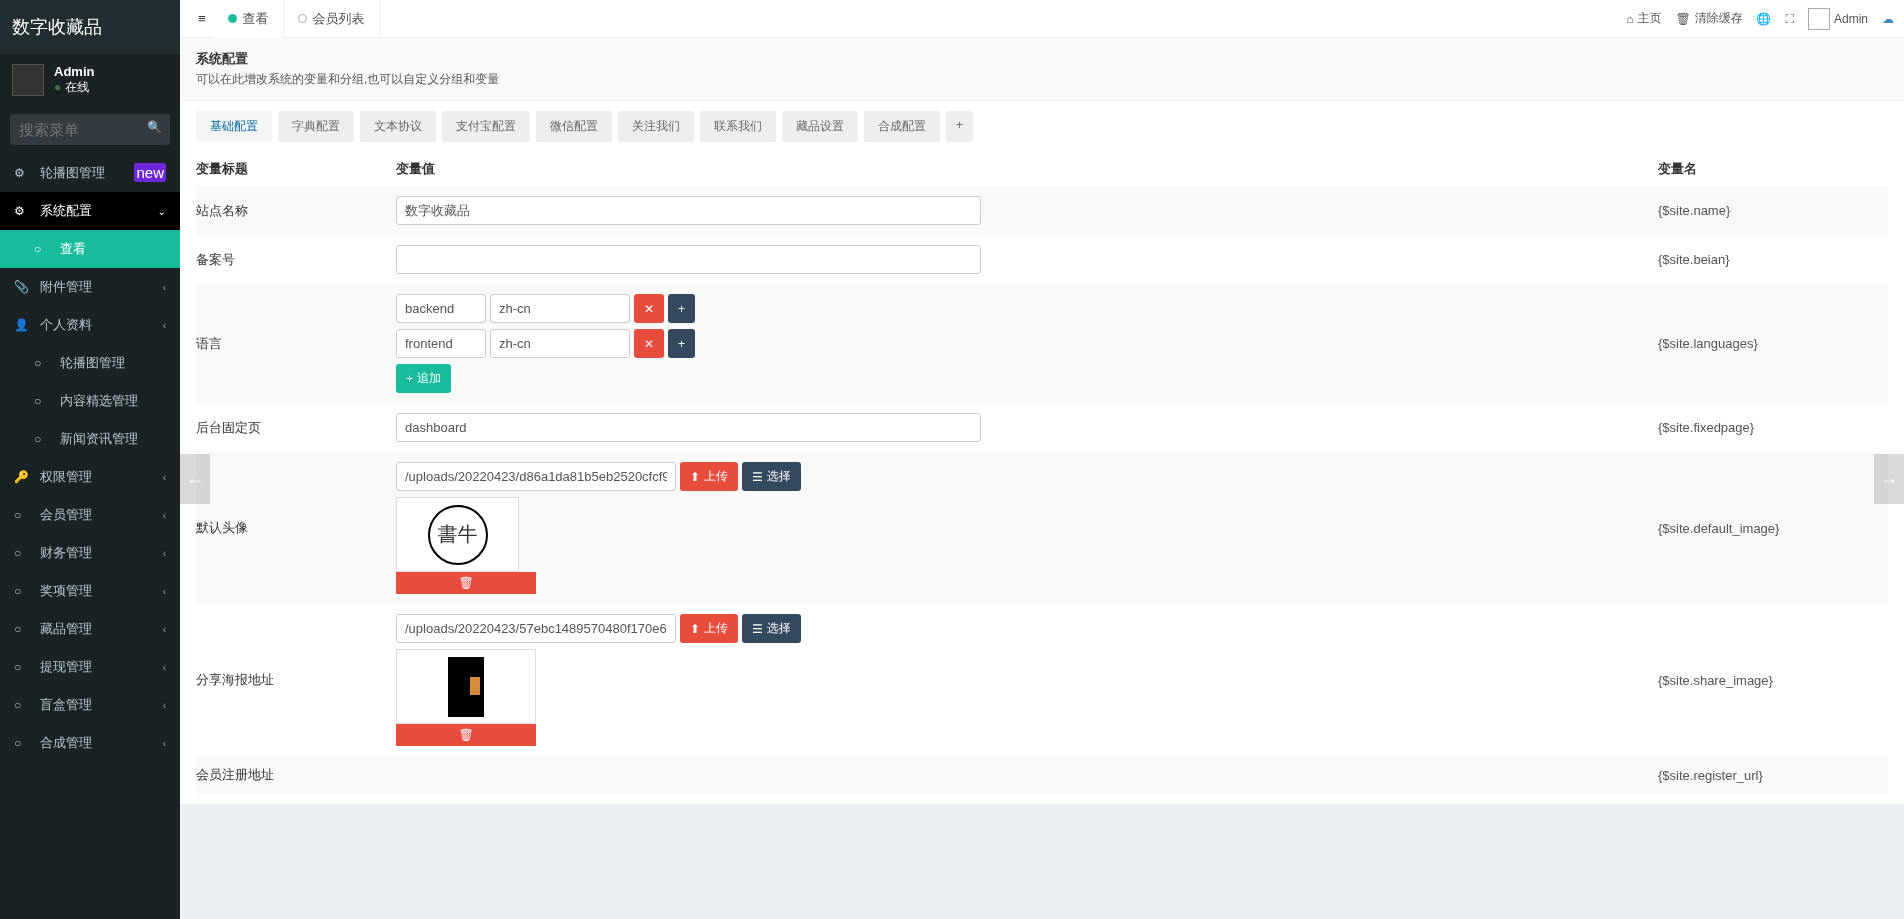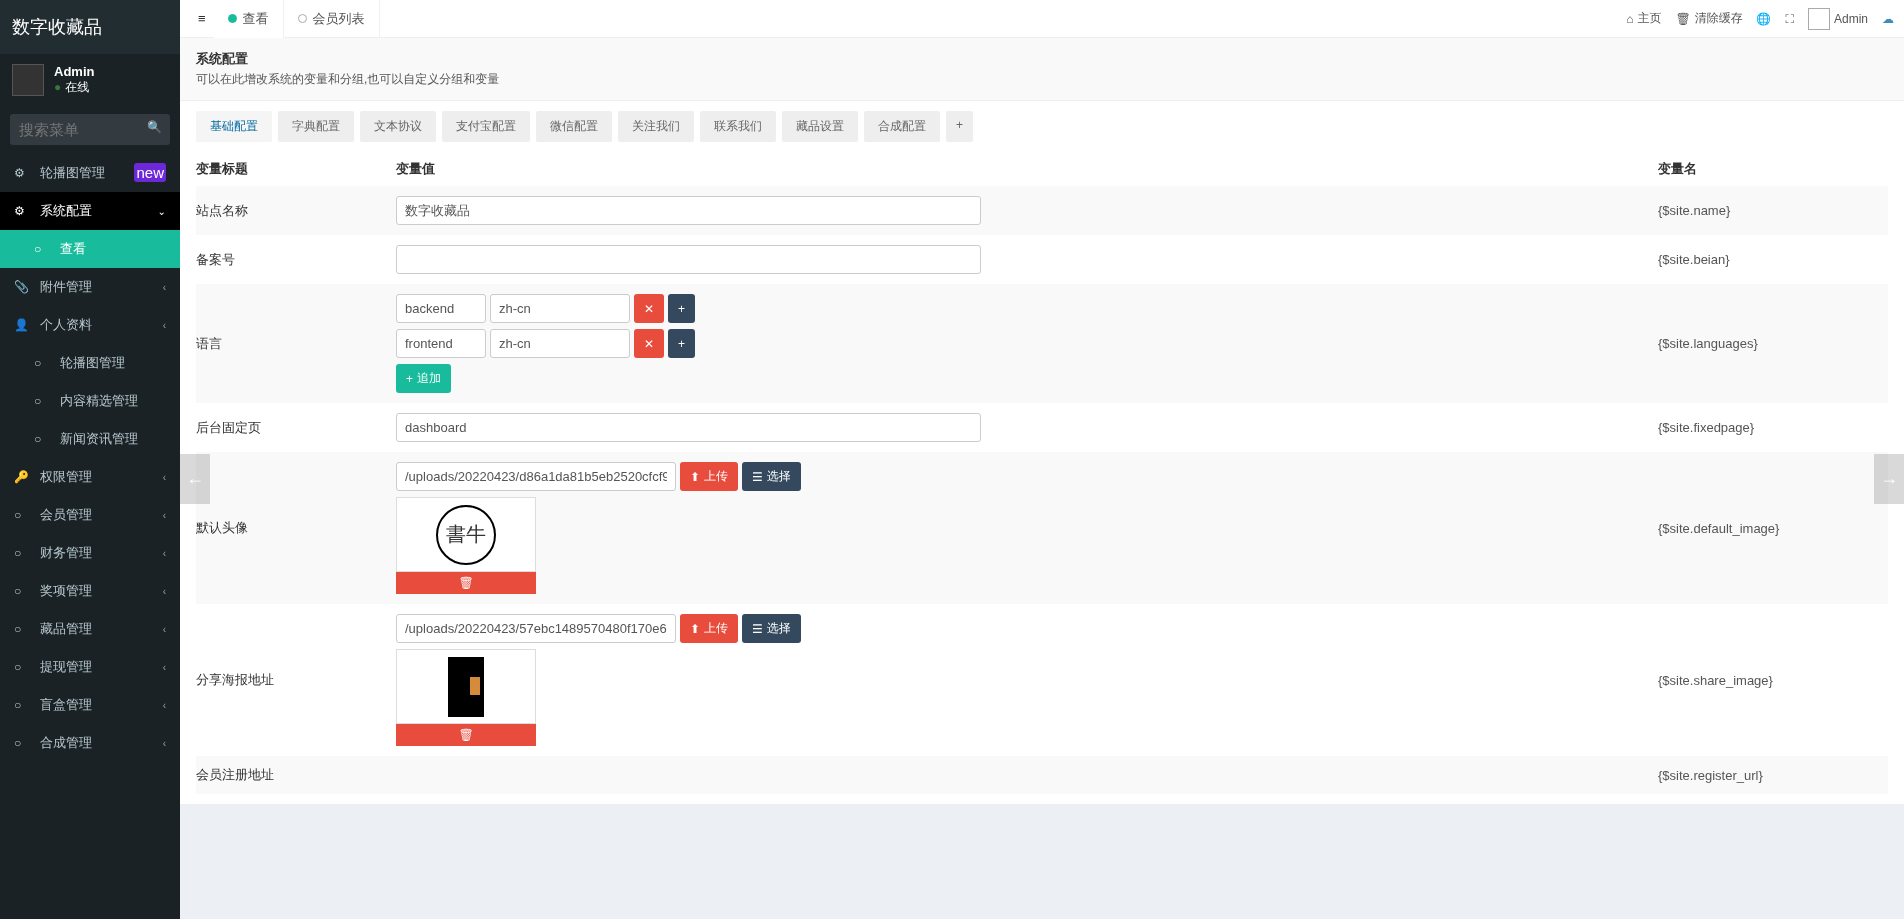--- a/index.html
+++ b/index.html
@@ -59,21 +59,21 @@
 .kv-row{display:flex;gap:4px;margin-bottom:6px}
 .kv-row input{width:90px!important;max-width:90px}
 .kv-row input.kvv{width:140px!important;max-width:140px}
 .btn{padding:6px 10px;border:none;border-radius:3px;font-size:12px;cursor:pointer;color:#fff;display:inline-flex;align-items:center;gap:4px}
 .btn-red{background:#e74c3c}
 .btn-dark{background:#34495e}
 .btn-teal{background:#18bc9c}
 .btn-primary{background:#34495e}
 .btn-danger{background:#e74c3c}
 .upload-row{display:flex;gap:4px;align-items:center}
-.thumb{width:140px;height:75px;border:1px solid #ddd;margin-top:6px;display:flex;align-items:center;justify-content:center;background:#fff}
+.thumb{width:123px;height:75px;border:1px solid #ddd;margin-top:6px;display:flex;align-items:center;justify-content:center;background:#fff}
 .thumb.tall{width:140px;height:75px}
 .poster-thumb{width:36px;height:60px;background:#000;margin:6px 0;position:relative}
 .poster-thumb::after{content:"";position:absolute;right:4px;top:20px;width:10px;height:18px;background:#d48b3a}
 .del-bar{width:140px;background:#e74c3c;color:#fff;text-align:center;padding:4px 0;cursor:pointer;font-size:12px}
 .logo-circle{width:60px;height:60px;border:2px solid #000;border-radius:50%;display:flex;align-items:center;justify-content:center;font-size:20px;font-family:serif}
 .nav-arrow{position:absolute;top:50%;transform:translateY(-50%);width:30px;height:50px;background:rgba(0,0,0,.15);color:#fff;display:flex;align-items:center;justify-content:center;font-size:18px;cursor:pointer}
 .nav-arrow.left{left:0}
 .nav-arrow.right{right:0}
 </style>
 </head>

